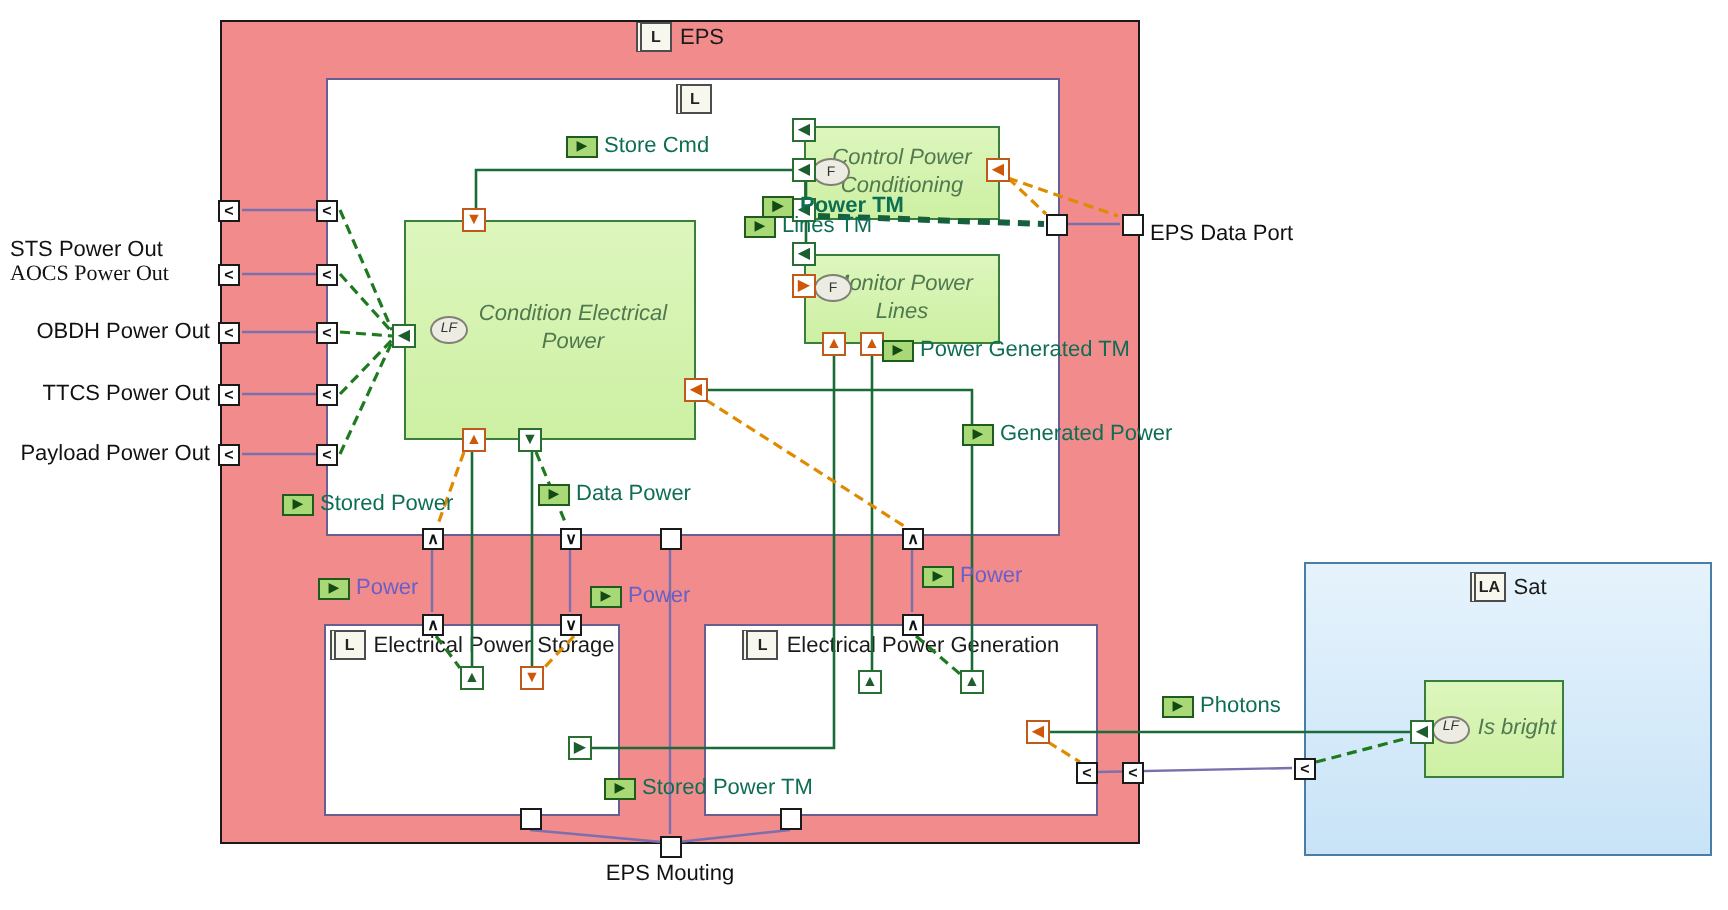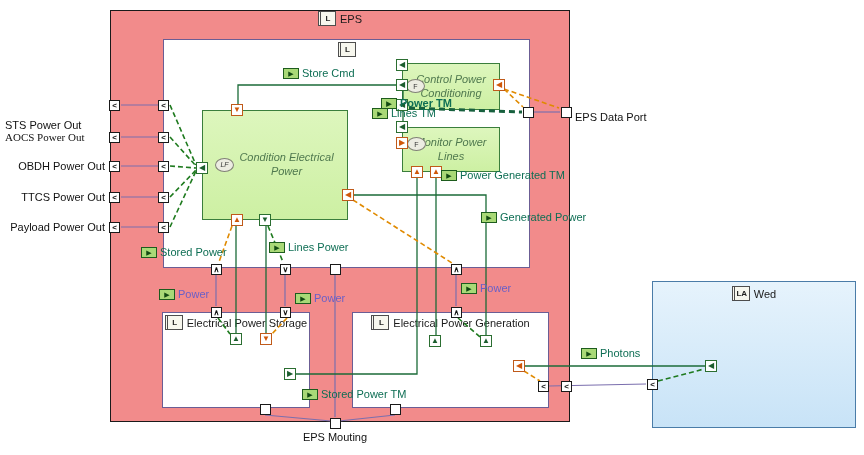--- a/index.html
+++ b/index.html
@@ -60,32 +60,36 @@
   <div class="title" style="left:162px;top:315px;width:148px;">
     <span class="ci">L</span>
     <span>Electrical Power Storage</span>
   </div>
   <div class="title" style="left:352px;top:315px;width:197px;">
     <span class="ci">L</span>
     <span>Electrical Power Generation</span>
   </div>
   <div class="title" style="left:652px;top:286px;width:204px;">
     <span class="ci">LA</span>
-    <span>Wed</span>
+    <span>Sat</span>
   </div>
 
   <div class="box fn" style="left:202px;top:110px;width:146px;height:110px;padding:0 12px;">
     <span class="lfi">LF</span>
     <span style="max-width:108px;">Condition Electrical Power</span>
   </div>
   <div class="box fn" style="left:402px;top:63px;width:98px;height:47px;">
     <span style="max-width:86px;">Control Power Conditioning</span>
   </div>
   <div class="box fn" style="left:402px;top:127px;width:98px;height:45px;">
     <span style="max-width:80px;">Monitor Power Lines</span>
+  </div>
+  <div class="box fn" style="left:712px;top:340px;width:70px;height:49px;">
+    <span class="lfi">LF</span>
+    <span style="max-width:46px;">Is bright</span>
   </div>
 
   <div class="lf" style="left:406px;top:79px;">F</div>
   <div class="lf" style="left:407px;top:137px;">F</div>
 
   <svg class="wires" width="864" height="455" viewBox="0 0 864 455">
 
     <g stroke="#7b6fae" stroke-width="1.2" fill="none">
       <path d="M121 105 H158"></path>
         <path d="M121 137 H158"></path>
@@ -227,21 +231,21 @@
   <div class="lbl teal" style="left:481px;top:211px;">
     <span class="fe">▶</span>
       <span>Generated Power</span>
     </div>
   <div class="lbl teal" style="left:141px;top:246px;">
     <span class="fe">▶</span>
       <span>Stored Power</span>
     </div>
   <div class="lbl teal" style="left:269px;top:241px;">
     <span class="fe">▶</span>
-      <span>Lines Power</span>
+      <span>Data Power</span>
     </div>
   <div class="lbl purp" style="left:159px;top:288px;">
     <span class="fe">▶</span>
       <span>Power</span>
     </div>
   <div class="lbl purp" style="left:295px;top:292px;">
     <span class="fe">▶</span>
       <span>Power</span>
     </div>
   <div class="lbl purp" style="left:461px;top:282px;">

